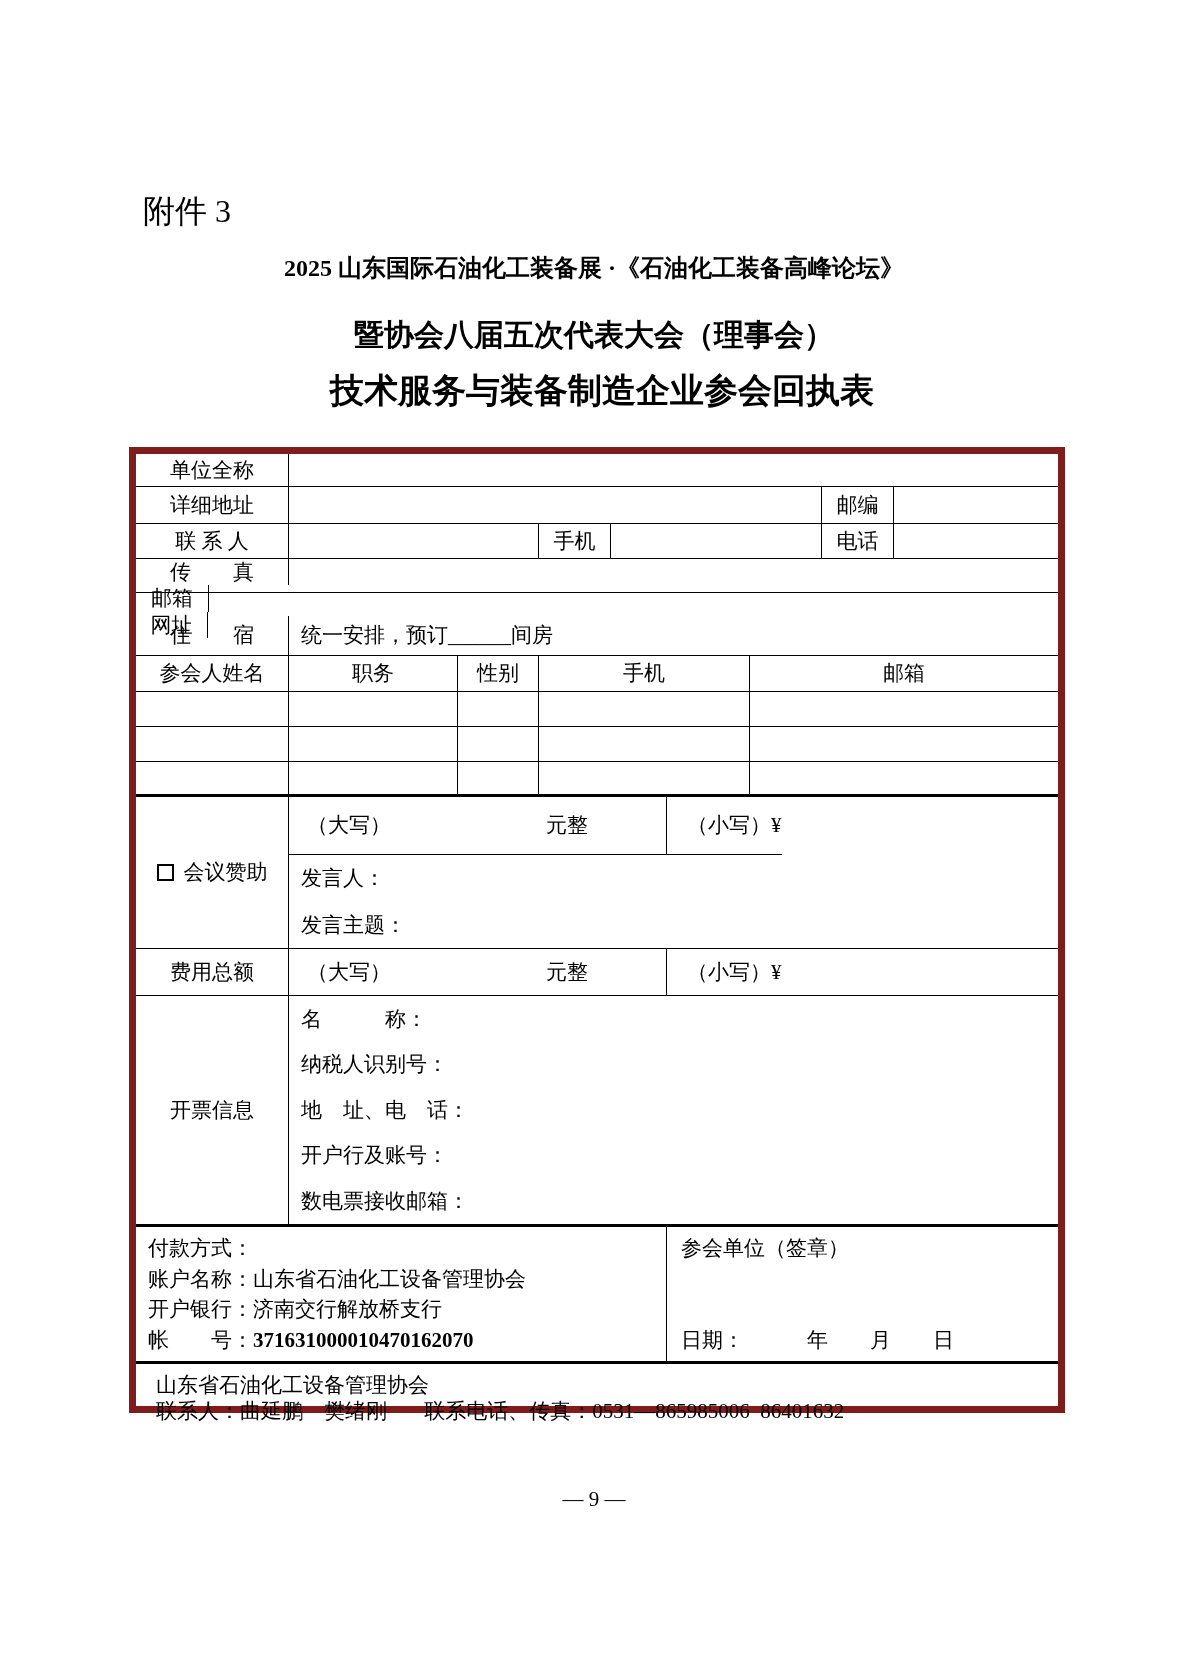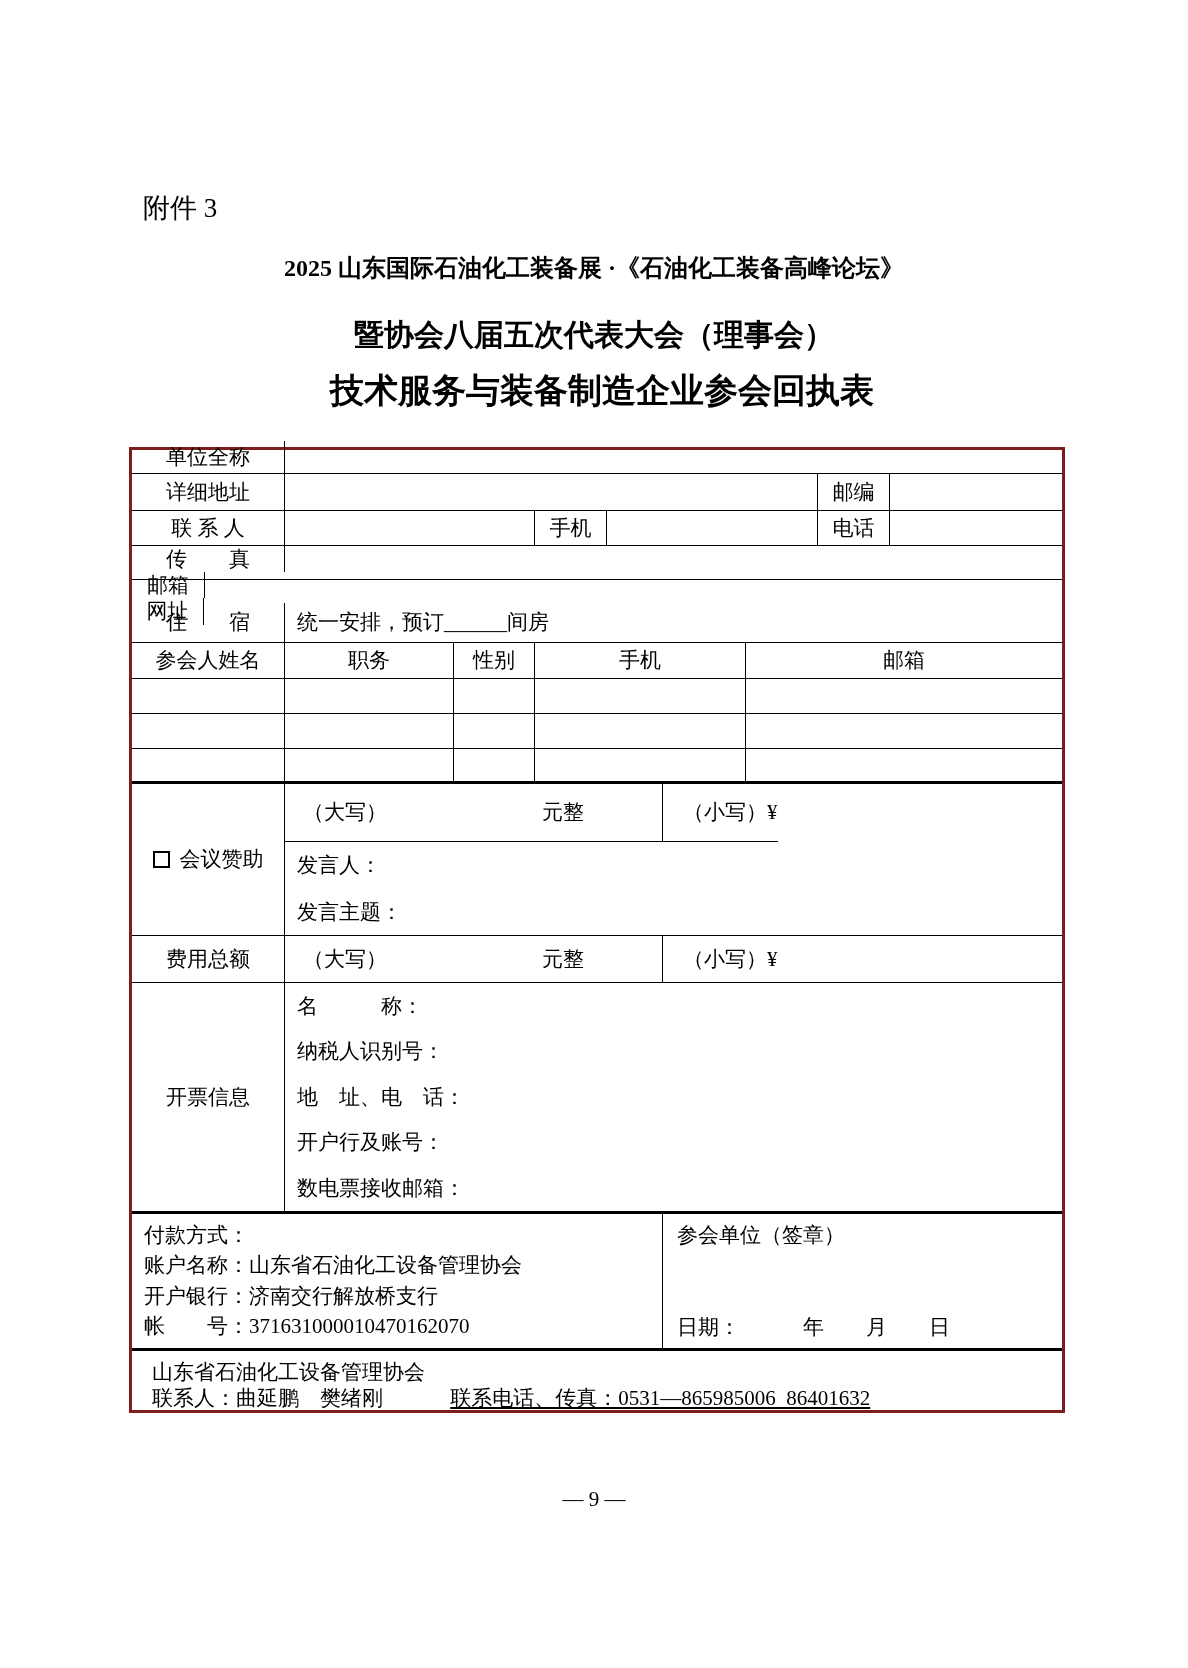--- a/index.html
+++ b/index.html
@@ -5,45 +5,45 @@
   * { margin:0; padding:0; box-sizing:border-box; }
   html,body { background:#e8e8e8; }
   .page {
     position:relative; width:1188px; height:1668px; margin:0 auto;
     background:#ffffff; color:#000;
     font-family:"Liberation Serif","DejaVu Serif",serif;
     overflow:hidden;
   }
   .abs { position:absolute; }
   .t { white-space:pre; }
-  .attach { left:143px; top:190px; font-size:27px; }
+  .attach { left:143px; top:190px; font-size:32px; }
   .title1 { left:0; top:252px; width:100%; text-align:center; font-size:24px; font-weight:700; }
   .title2 { left:0; top:315px; width:100%; text-align:center; font-size:30px; font-weight:700; }
   .title3 { left:8px; top:368px; width:100%; text-align:center; font-size:34px; font-weight:700; }
 
   .sheet {
     left:129px; top:447px; width:936px; height:966px;
-    border:3px solid #7f1d1d;
+    border:7px solid #7f1d1d;
     font-size:21px; line-height:1.25;
-    display:flex; flex-direction:column;justify-content:center;
+    display:flex; flex-direction:column;
   }
   .row { display:flex; border-bottom:1px solid #000; flex-shrink:0; }
   .row.last { border-bottom:none; }
   .row.thick { border-bottom-width:3px; }
   .cell { border-right:1px solid #000; display:flex; align-items:center; justify-content:center; flex-shrink:0; overflow:hidden; }
   .cell.end { border-right:none; }
   .cell.left { justify-content:flex-start; padding-left:12px; }
   .cell.grow { flex:1 1 auto; }
   .lblcol { width:153px; }
   .vstack { display:flex; flex-direction:column; align-items:stretch; justify-content:space-between; }
   .checkbox {
     display:inline-block; width:17px; height:17px; border:2px solid #000;
     margin-right:10px; flex-shrink:0;
   }
-  .bold { font-weight:400; }
+  .bold { font-weight:700; }
   .pagenum { left:0; top:1487px; width:100%; text-align:center; font-size:21px; }
 </style>
 </head>
 <body>
 
 <div class="page">
 
   <div class="abs attach t">附件 3</div>
   <div class="abs title1 t">2025 山东国际石油化工装备展 ·《石油化工装备高峰论坛》</div>
   <div class="abs title2 t">暨协会八届五次代表大会（理事会）</div>
@@ -173,21 +173,21 @@
         <div class="t">参会单位（签章）</div>
         <div class="t">日期：　　　年　　月　　日</div>
       </div>
     </div>
 
     <div class="row last" style="flex:1 1 auto;">
       <div class="cell end grow vstack" style="align-items:flex-start; padding:8px 0 8px 20px; justify-content:space-between;">
         <div class="t">山东省石油化工设备管理协会</div>
         <div>
           <span class="t">联系人：曲延鹏　樊绪刚</span>
-          <span class="t" style="margin-left:62px;text-decoration:underline;">联系电话、传真：0531—865985006  86401632</span>
+          <span class="t" style="margin-left:32px;">联系电话、传真：0531—865985006  86401632</span>
         </div>
       </div>
     </div>
 
   </div>
 
   <div class="abs pagenum t">— 9 —</div>
 
 </div>
 

